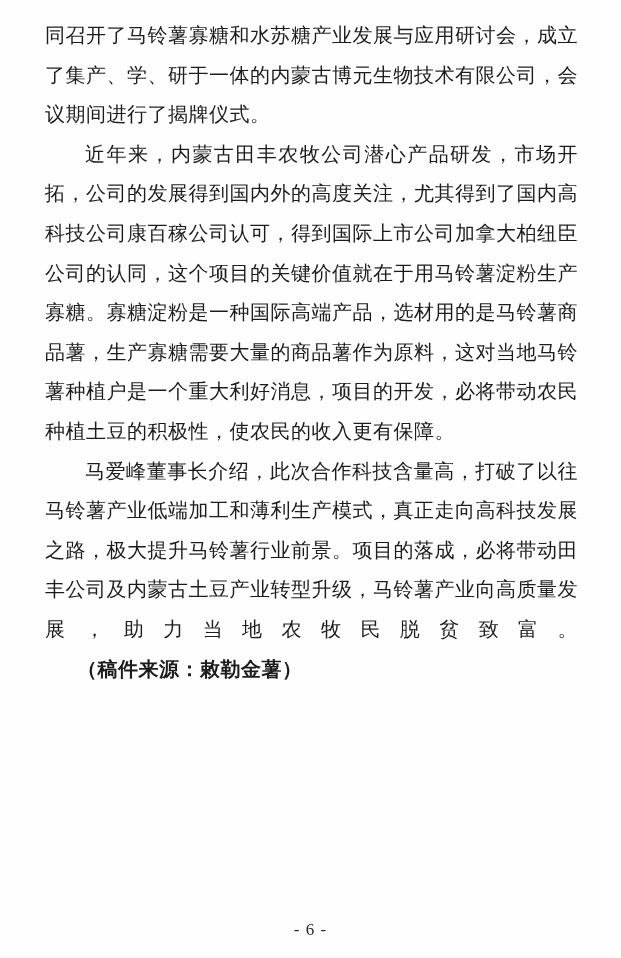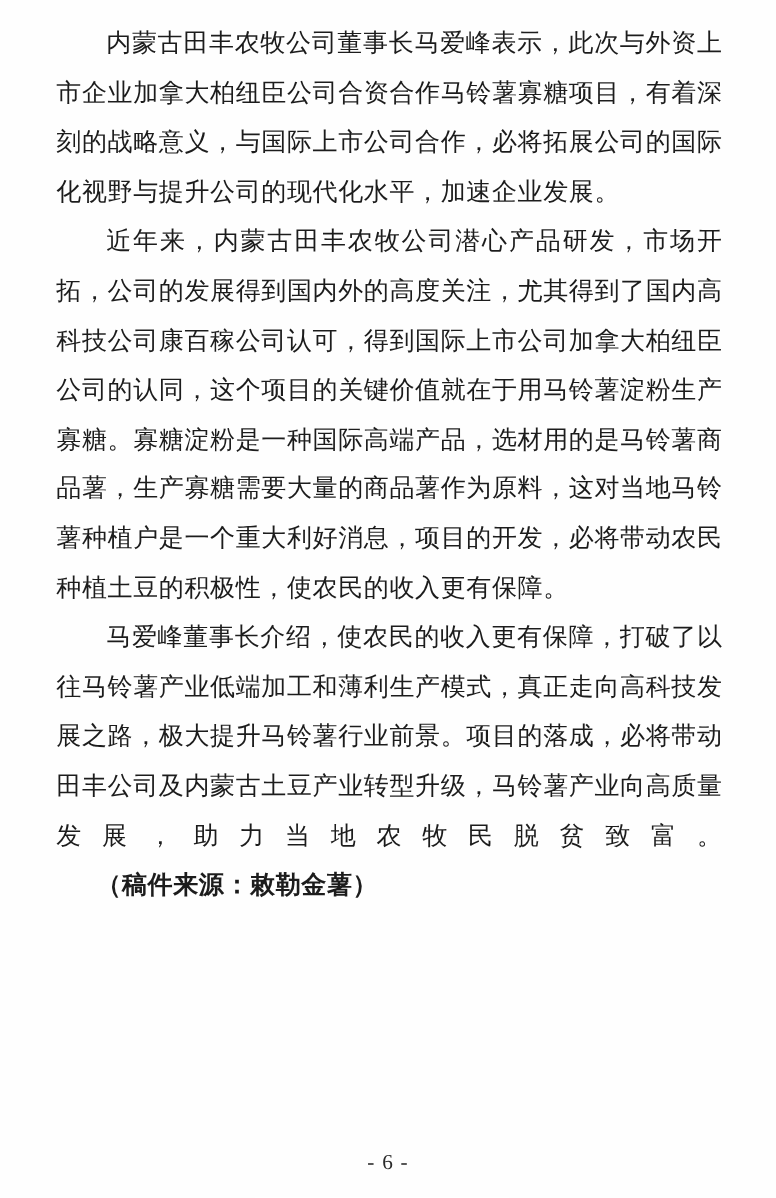--- a/index.html
+++ b/index.html
@@ -53,26 +53,26 @@
     font-family: "Liberation Serif", "DejaVu Serif", serif;
   }
 </style>
 </head>
 <body>
 
 <div class="page">
 
   <div class="article-body">
 
+    <p class="para no-indent">同召开了马铃薯寡糖和水苏糖产业发展与应用研讨会，成立了集产、学、研于一体的内蒙古博元生物技术有限公司，会议期间进行了揭牌仪式。</p>
 
-    <p class="para">内蒙古田丰农牧公司董事长马爱峰表示，此次与外资上市企业加拿大柏纽臣公司合资合作马铃薯寡糖项目，有着深刻的战略意义，与国际上市公司合作，必将拓展公司的国际化视野与提升公司的现代化水平，加速企业发展。</p>
 
     <p class="para">近年来，内蒙古田丰农牧公司潜心产品研发，市场开拓，公司的发展得到国内外的高度关注，尤其得到了国内高科技公司康百稼公司认可，得到国际上市公司加拿大柏纽臣公司的认同，这个项目的关键价值就在于用马铃薯淀粉生产寡糖。寡糖淀粉是一种国际高端产品，选材用的是马铃薯商品薯，生产寡糖需要大量的商品薯作为原料，这对当地马铃薯种植户是一个重大利好消息，项目的开发，必将带动农民种植土豆的积极性，使农民的收入更有保障。</p>
 
-    <p class="para"><span>马爱峰董事长介绍，使农民的收入更有保障，打破了以往马铃薯产业低端加工和薄利生产模式，真正走向高科技发展之路，极大提升马铃薯行业前景。项目的落成，必将带动田丰公司及内蒙古土豆产业转型升级，马铃薯产业向高质量发展，助力当地农牧民脱贫致富。</span><span class="source">（稿件来源：敕勒金薯）</span></p>
+    <p class="para"><span>马爱峰董事长介绍，此次合作科技含量高，打破了以往马铃薯产业低端加工和薄利生产模式，真正走向高科技发展之路，极大提升马铃薯行业前景。项目的落成，必将带动田丰公司及内蒙古土豆产业转型升级，马铃薯产业向高质量发展，助力当地农牧民脱贫致富。</span><span class="source">（稿件来源：敕勒金薯）</span></p>
 
   </div>
 
   <div class="page-footer">
     <span class="page-number">- 6 -</span>
   </div>
 
 </div>
 
 </body></html>

